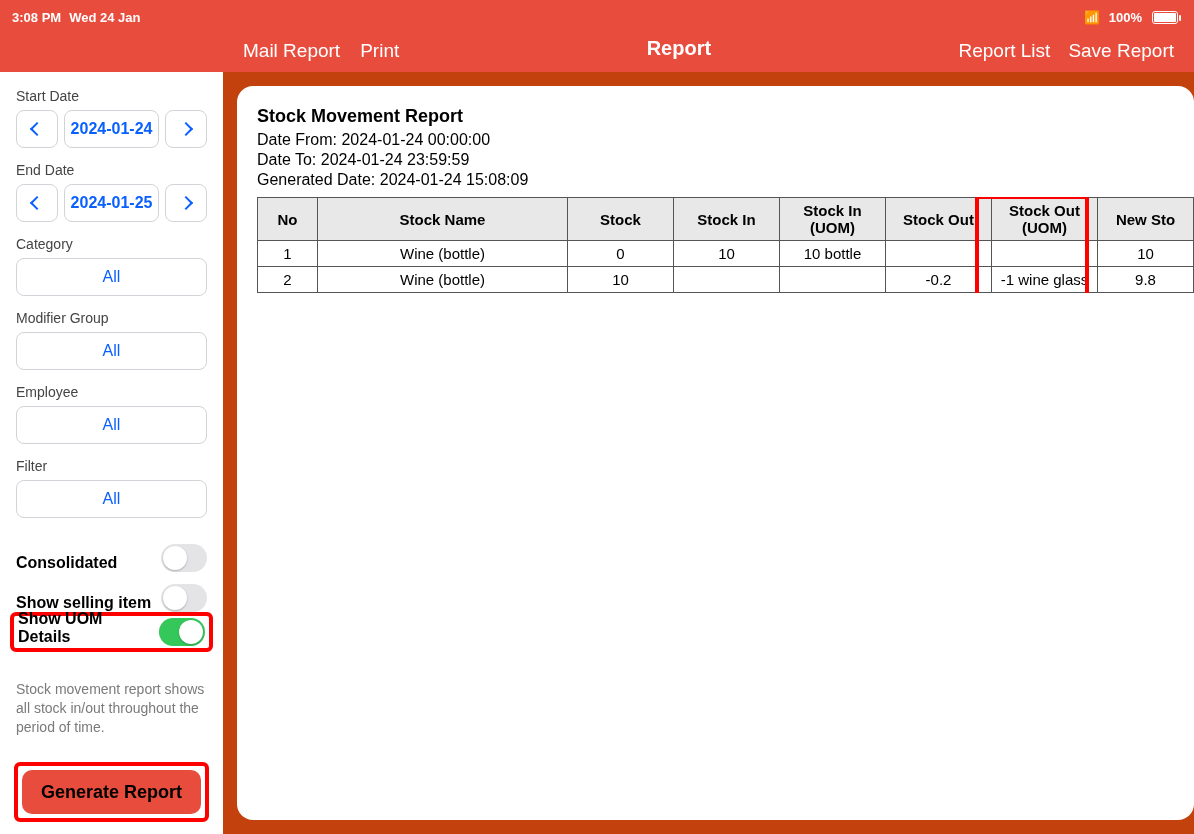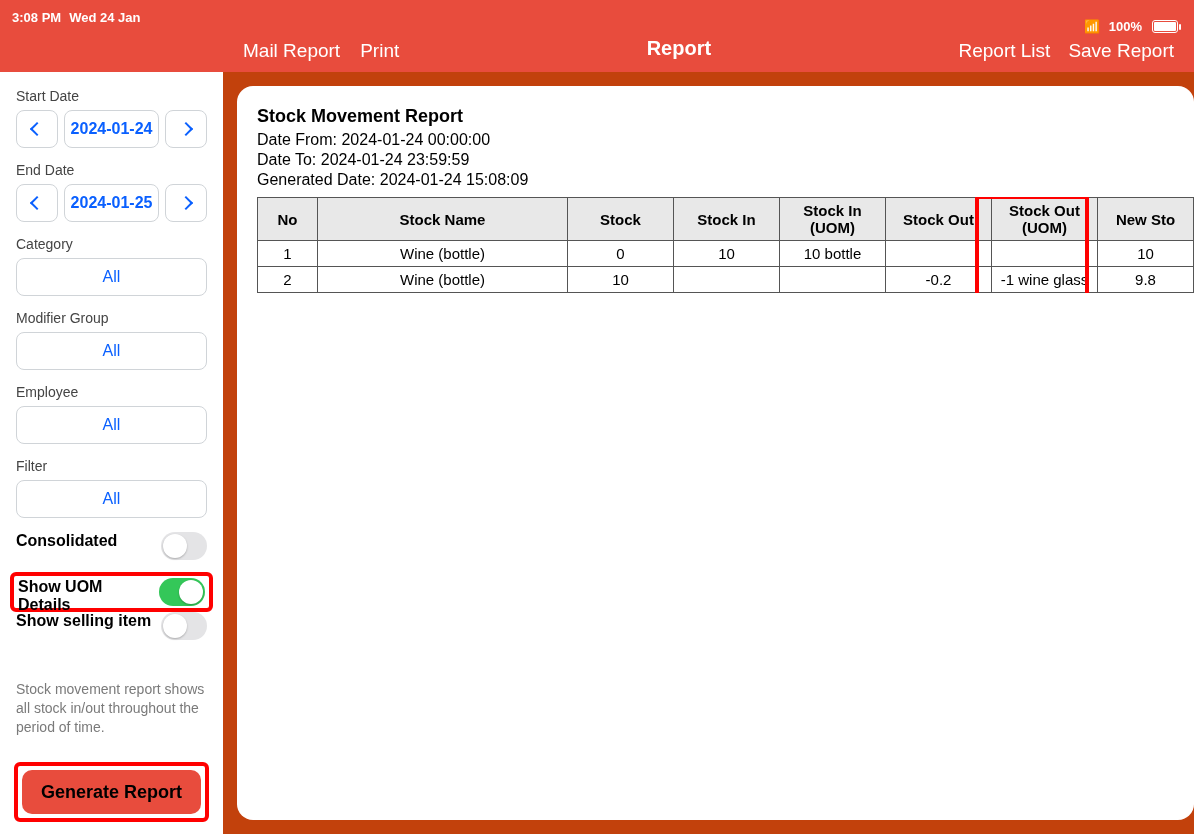--- a/index.html
+++ b/index.html
@@ -11,35 +11,35 @@
   .status-row { display: flex; align-items: center; font-size: 13px; font-weight: 600; gap: 8px; height: 20px; }
   .sb-nav { display: flex; align-items: center; gap: 6px; margin-top: 10px; }
   .sb-back { font-size: 19px; font-weight: 400; }
   .sb-title { font-size: 20px; font-weight: 700; }
   .sidebar-body { flex: 1; padding: 16px 16px 0 16px; overflow: hidden; display: flex; flex-direction: column; }
   .form-label { font-size: 14px; color: #444; margin-bottom: 6px; }
   .date-row { display: flex; gap: 6px; margin-bottom: 14px; font-weight: bold; }
   .nav-btn { width: 42px; height: 38px; border: 1.5px solid #d0d4d8; border-radius: 8px; background: #fff; display: flex; align-items: center; justify-content: center; color: #0a60ff; }
   .date-btn { flex: 1; height: 38px; border: 1.5px solid #d0d4d8; border-radius: 8px; background: #fff; color: #0a60ff; font-size: 16px; display: flex; align-items: center; justify-content: center; }
   .sel-btn { width: 100%; height: 38px; border: 1.5px solid #d0d4d8; border-radius: 8px; background: #fff; color: #0a60ff; font-size: 16px; display: flex; align-items: center; justify-content: center; margin-bottom: 14px; }
-  .toggle-row { display: flex; justify-content: space-between; align-items: flex-start; height: 40px; }
+  .toggle-row { display: flex; justify-content: space-between; align-items: flex-end; height: 40px; }
   .toggle-lbl { font-size: 16px; color: #000; font-weight: 600; }
   .switch { width: 46px; height: 28px; border-radius: 14px; background: #e4e4e6; position: relative; }
   .switch .knob { position: absolute; width: 24px; height: 24px; border-radius: 50%; background: #fff; top: 2px; left: 2px; box-shadow: 0 1px 2px rgba(0,0,0,.25); transition: left .1s; }
   .switch.on { background: #34c759; }
   .switch.on .knob { left: 20px; }
   .highlight-red { border: 4px solid #ff0000; border-radius: 6px; padding: 2px 4px; margin: 0 -6px; }
   .desc { font-size: 14px; color: #7a7a7a; line-height: 1.35; margin-top: 28px; }
   .sb-footer { padding: 10px 14px 12px; }
   .gen-wrap { border: 4px solid #ff0000; border-radius: 6px; padding: 4px; }
   .gen-btn { width: 100%; height: 44px; border-radius: 10px; background: #e84c3d; color: #000000; border: none; font-weight: 700; font-size: 18px; }
   
   .main { flex: 1; display: flex; flex-direction: column; }
   .main-top { background: #e84c3d; color: #fff; height: 72px; display: flex; align-items: flex-end; padding: 0 20px 10px; }
-  .main-top .status-row { position: absolute; right: 16px; top: 16px; display: flex; align-items: center; gap: 6px; font-size: 13px; font-weight: 600; color: #fff; }
+  .main-top .status-row { position: absolute; right: 16px; top: 7px; display: flex; align-items: center; gap: 6px; font-size: 13px; font-weight: 600; color: #fff; }
   .mt-left { display: flex; gap: 20px; font-size: 19px; }
   .mt-center { flex: 1; text-align: center; font-size: 20px; font-weight: 700; margin-bottom: 2px; }
   .mt-right { display: flex; gap: 18px; font-size: 19px; }
   .content { flex: 1; background: #c2410c; padding: 14px 0 14px 14px; position: relative; }
   .paper { background: #fff; border-radius: 16px; height: 100%; padding: 20px 0 20px 20px; overflow: hidden; }
   .rpt-title { font-size: 18px; font-weight: 700; margin-bottom: 4px; }
   .rpt-meta { font-size: 16px; margin-bottom: 2px; }
   .tbl-wrap { margin-top: 8px; overflow-x: hidden; position: relative; }
   table { border-collapse: collapse; font-size: 15px; table-layout: fixed; width: 930px; }
   th, td { border: 1px solid #555; padding: 4px 6px; text-align: center; height: 26px; }
@@ -97,29 +97,29 @@
       <div class="sel-btn">All</div>
       <div class="form-label">Filter</div>
       <div class="sel-btn">All</div>
 
       <div class="toggle-row">
         <span class="toggle-lbl">Consolidated</span>
         <div class="switch">
             <div class="knob"></div>
           </div>
       </div>
+      <div class="toggle-row">
+        <span class="toggle-lbl">Show selling item</span>
+        <div class="switch">
+            <div class="knob"></div>
+          </div>
+      </div>
       <div class="toggle-row highlight-red">
         <span class="toggle-lbl">Show UOM Details</span>
         <div class="switch on">
-            <div class="knob"></div>
-          </div>
-      </div>
-      <div class="toggle-row">
-        <span class="toggle-lbl">Show selling item</span>
-        <div class="switch">
             <div class="knob"></div>
           </div>
       </div>
 
       <div class="desc">Stock movement report shows all stock in/out throughout the period of time.</div>
     </div>
     <div class="sb-footer">
       <div class="gen-wrap">
         <button class="gen-btn">Generate Report</button>
       </div>

